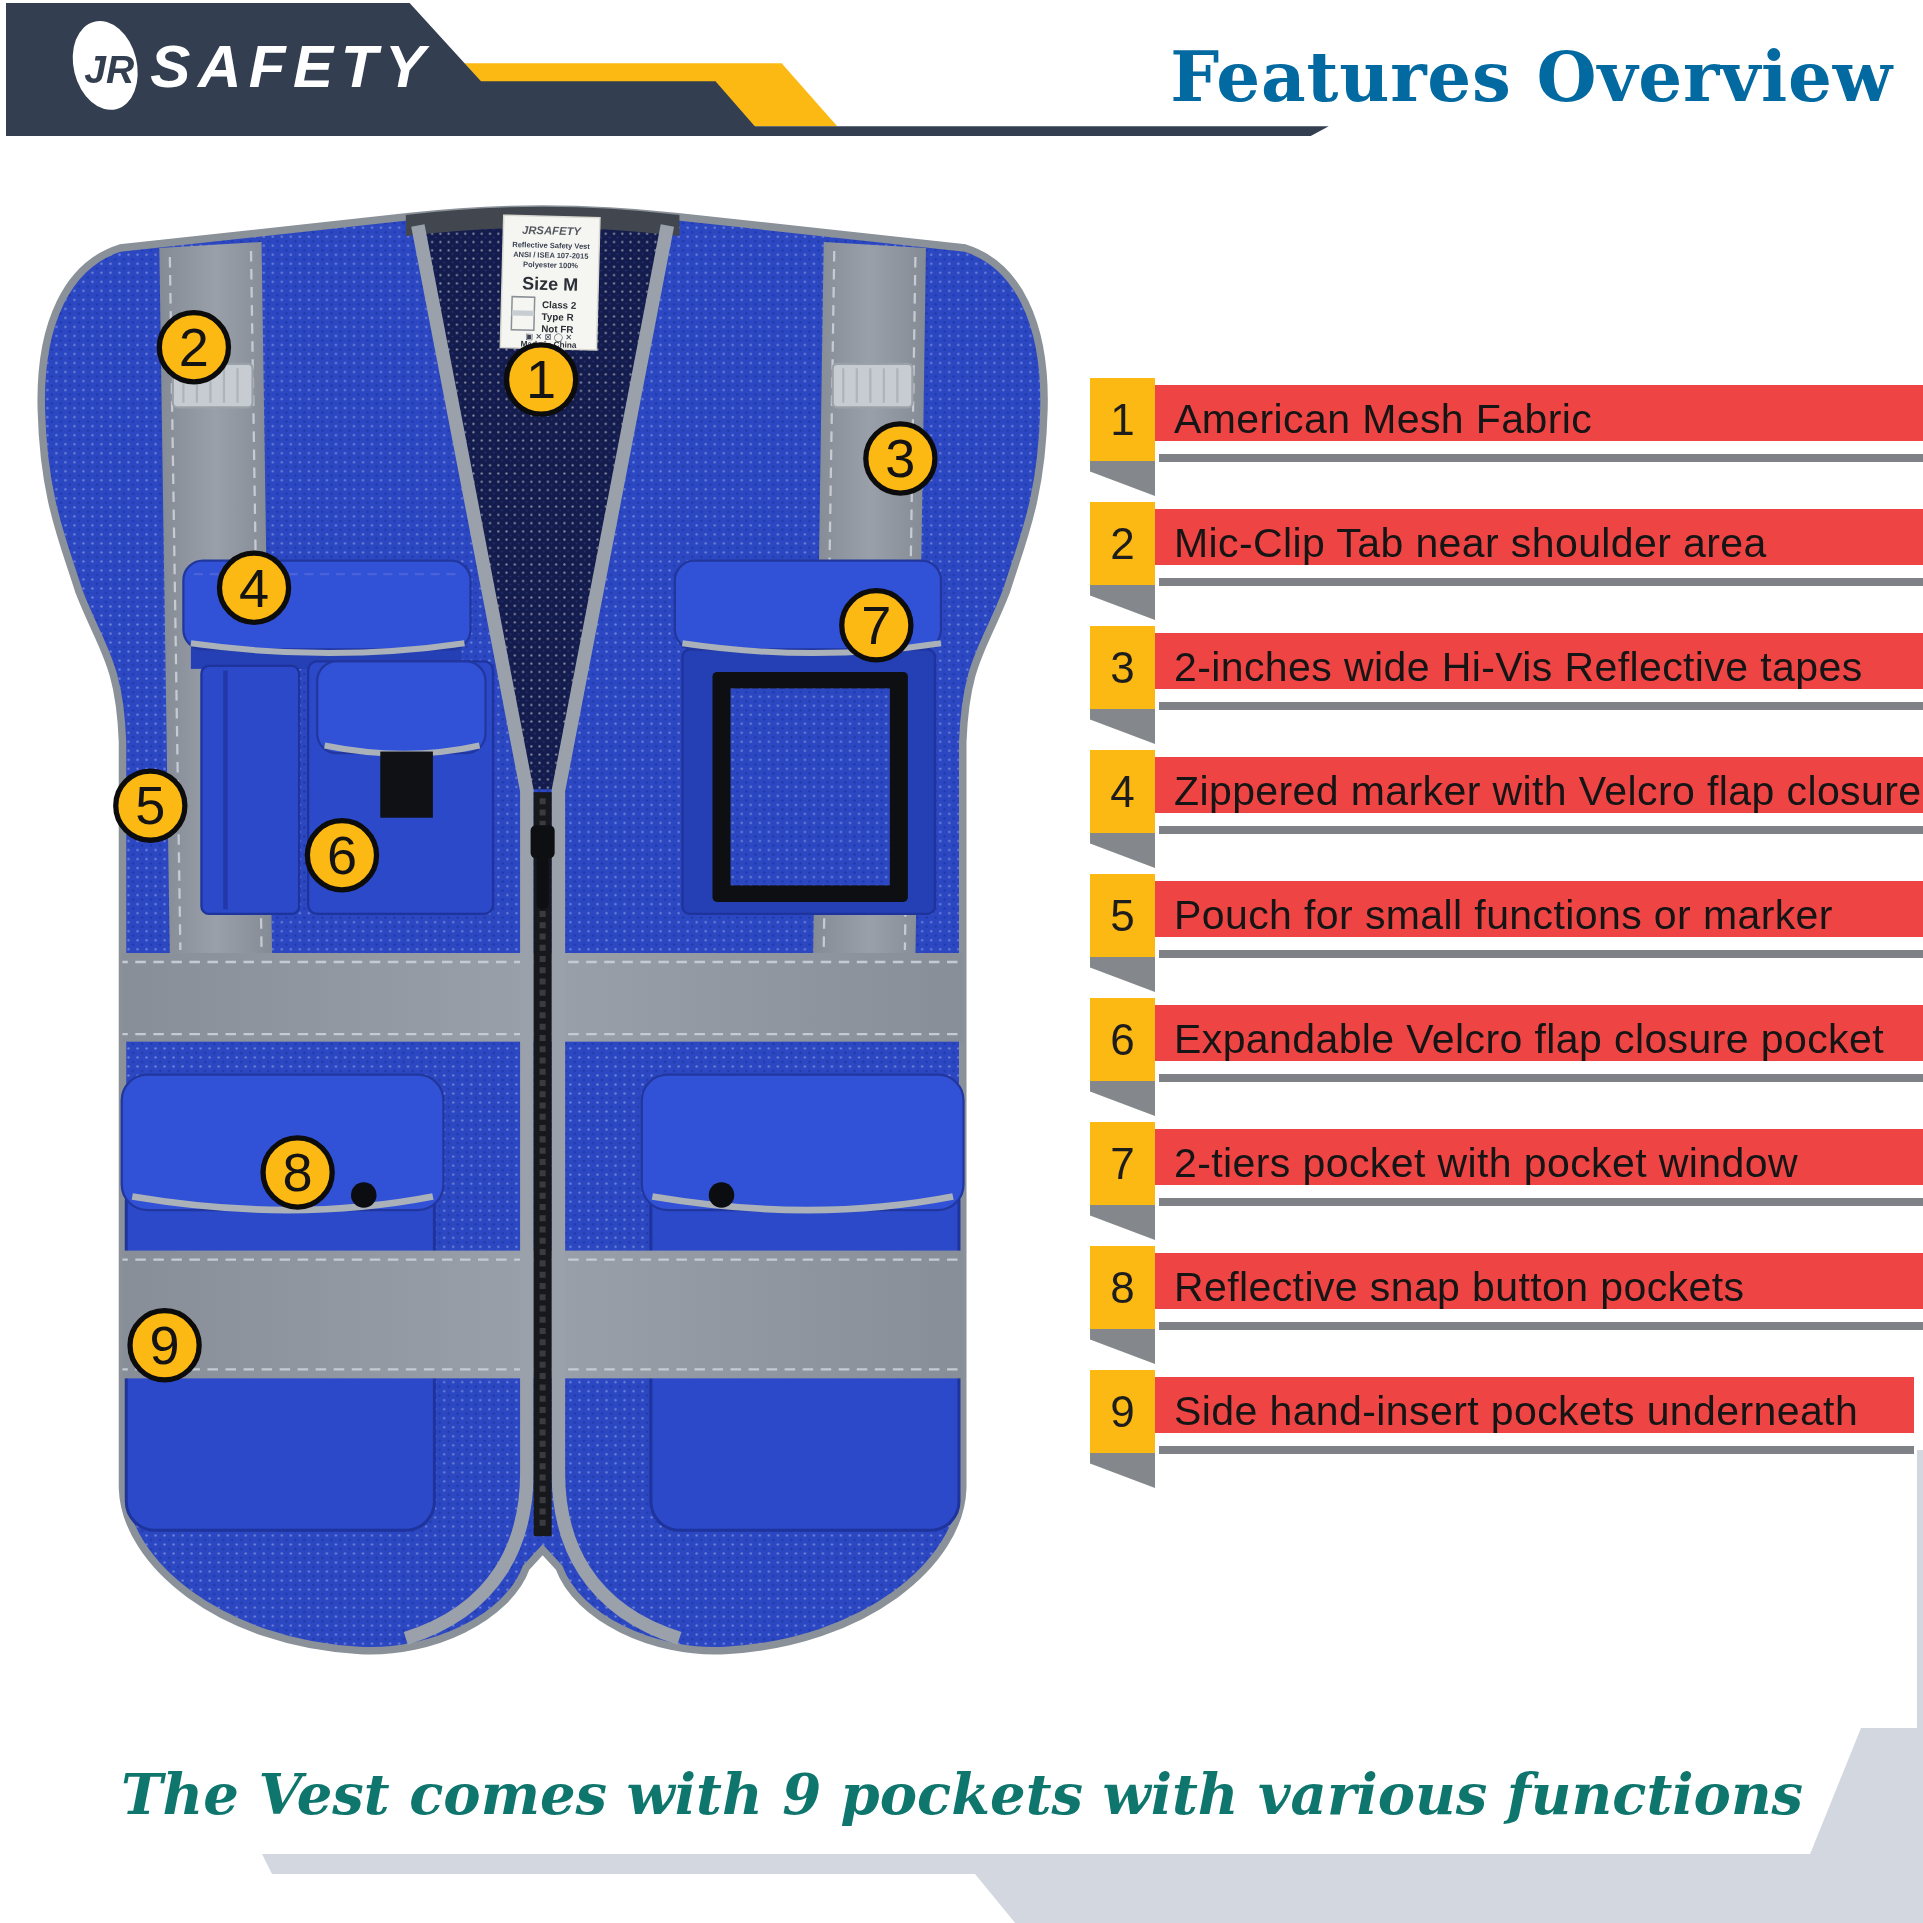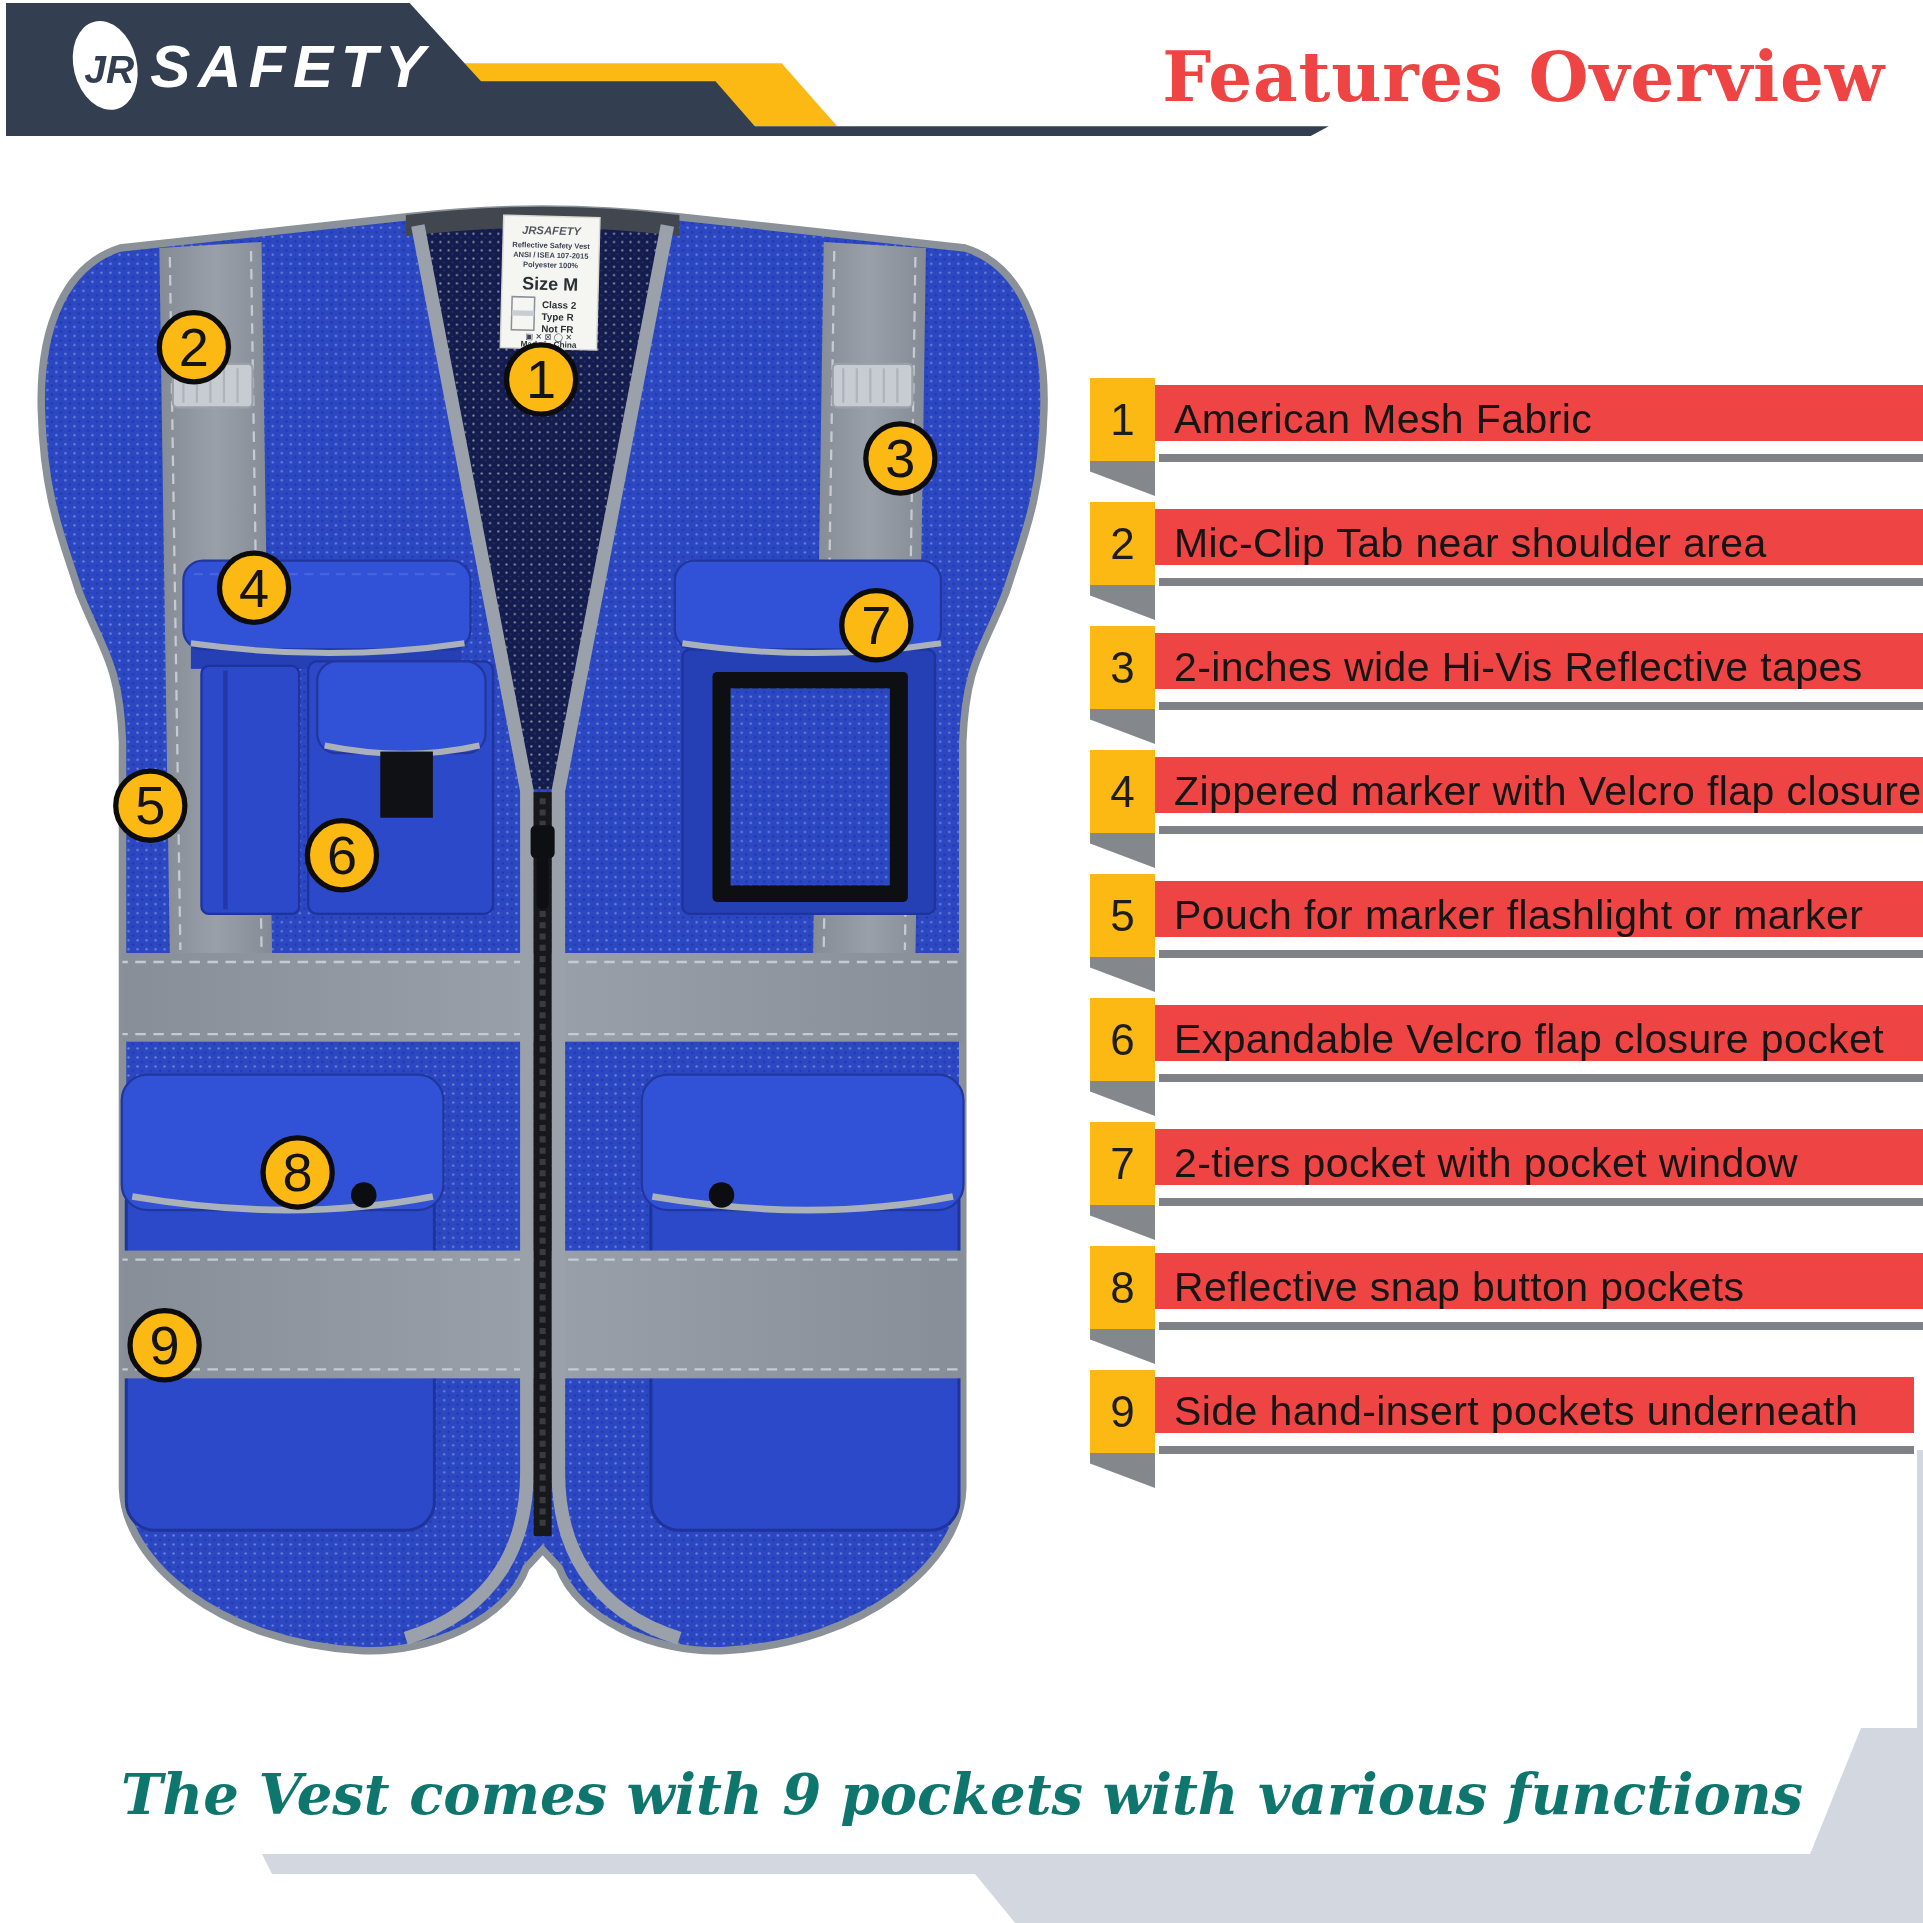--- a/index.html
+++ b/index.html
@@ -3,23 +3,23 @@
 <meta charset="utf-8">
 <style>
   html,body{margin:0;padding:0;background:#ffffff;}
   body{width:1924px;height:1924px;position:relative;overflow:hidden;
        font-family:"Liberation Sans",sans-serif;}
 
   
   #scene{position:absolute;left:0;top:0;width:1924px;height:1924px;}
 
   
-  .hdr-title{position:absolute;top:36px;right:39px;width:902px;text-align:right;
+  .hdr-title{position:absolute;top:36px;right:31px;width:902px;text-align:right;
     font-family:"DejaVu Serif","Liberation Serif",serif;font-weight:bold;
-    font-size:69px;color:#ef4444;letter-spacing:0.8px;}
+    font-size:69px;color:#0369a1;letter-spacing:0.8px;}
 
   
   .feat{position:absolute;left:1090px;right:0;height:69px;}
   .feat .bar{position:absolute;left:0;right:0;top:0;height:56px;background:#ef4444;}
   .feat .txt{position:absolute;left:84px;top:0;height:69px;display:flex;align-items:center;
     font-size:41px;color:#151515;white-space:nowrap;letter-spacing:0.4px;}
   .feat .shadow{position:absolute;left:69px;right:0;top:69px;height:8.3px;background:#7e8286;}
   .feat .num{position:absolute;left:0;top:-6.8px;width:65px;height:83px;background:#fcb813;
     display:flex;align-items:center;justify-content:center;font-size:44px;color:#1d1d1d;}
   .feat .fold{position:absolute;left:0;top:76px;width:65px;height:35px;background:#84888d;
@@ -244,21 +244,21 @@
 <div class="feat" style="top:757px">
   <div class="bar">
     <span class="txt">Zippered marker with Velcro flap closure</span>
     </div>
   <div class="shadow"></div>
   <div class="num">4</div>
   <div class="fold"></div>
 </div>
 <div class="feat" style="top:881px">
   <div class="bar">
-    <span class="txt">Pouch for marker flashlight or marker</span>
+    <span class="txt">Pouch for small functions or marker</span>
     </div>
   <div class="shadow"></div>
   <div class="num">5</div>
   <div class="fold"></div>
 </div>
 <div class="feat" style="top:1005px">
   <div class="bar">
     <span class="txt">Expandable Velcro flap closure pocket</span>
     </div>
   <div class="shadow"></div>

